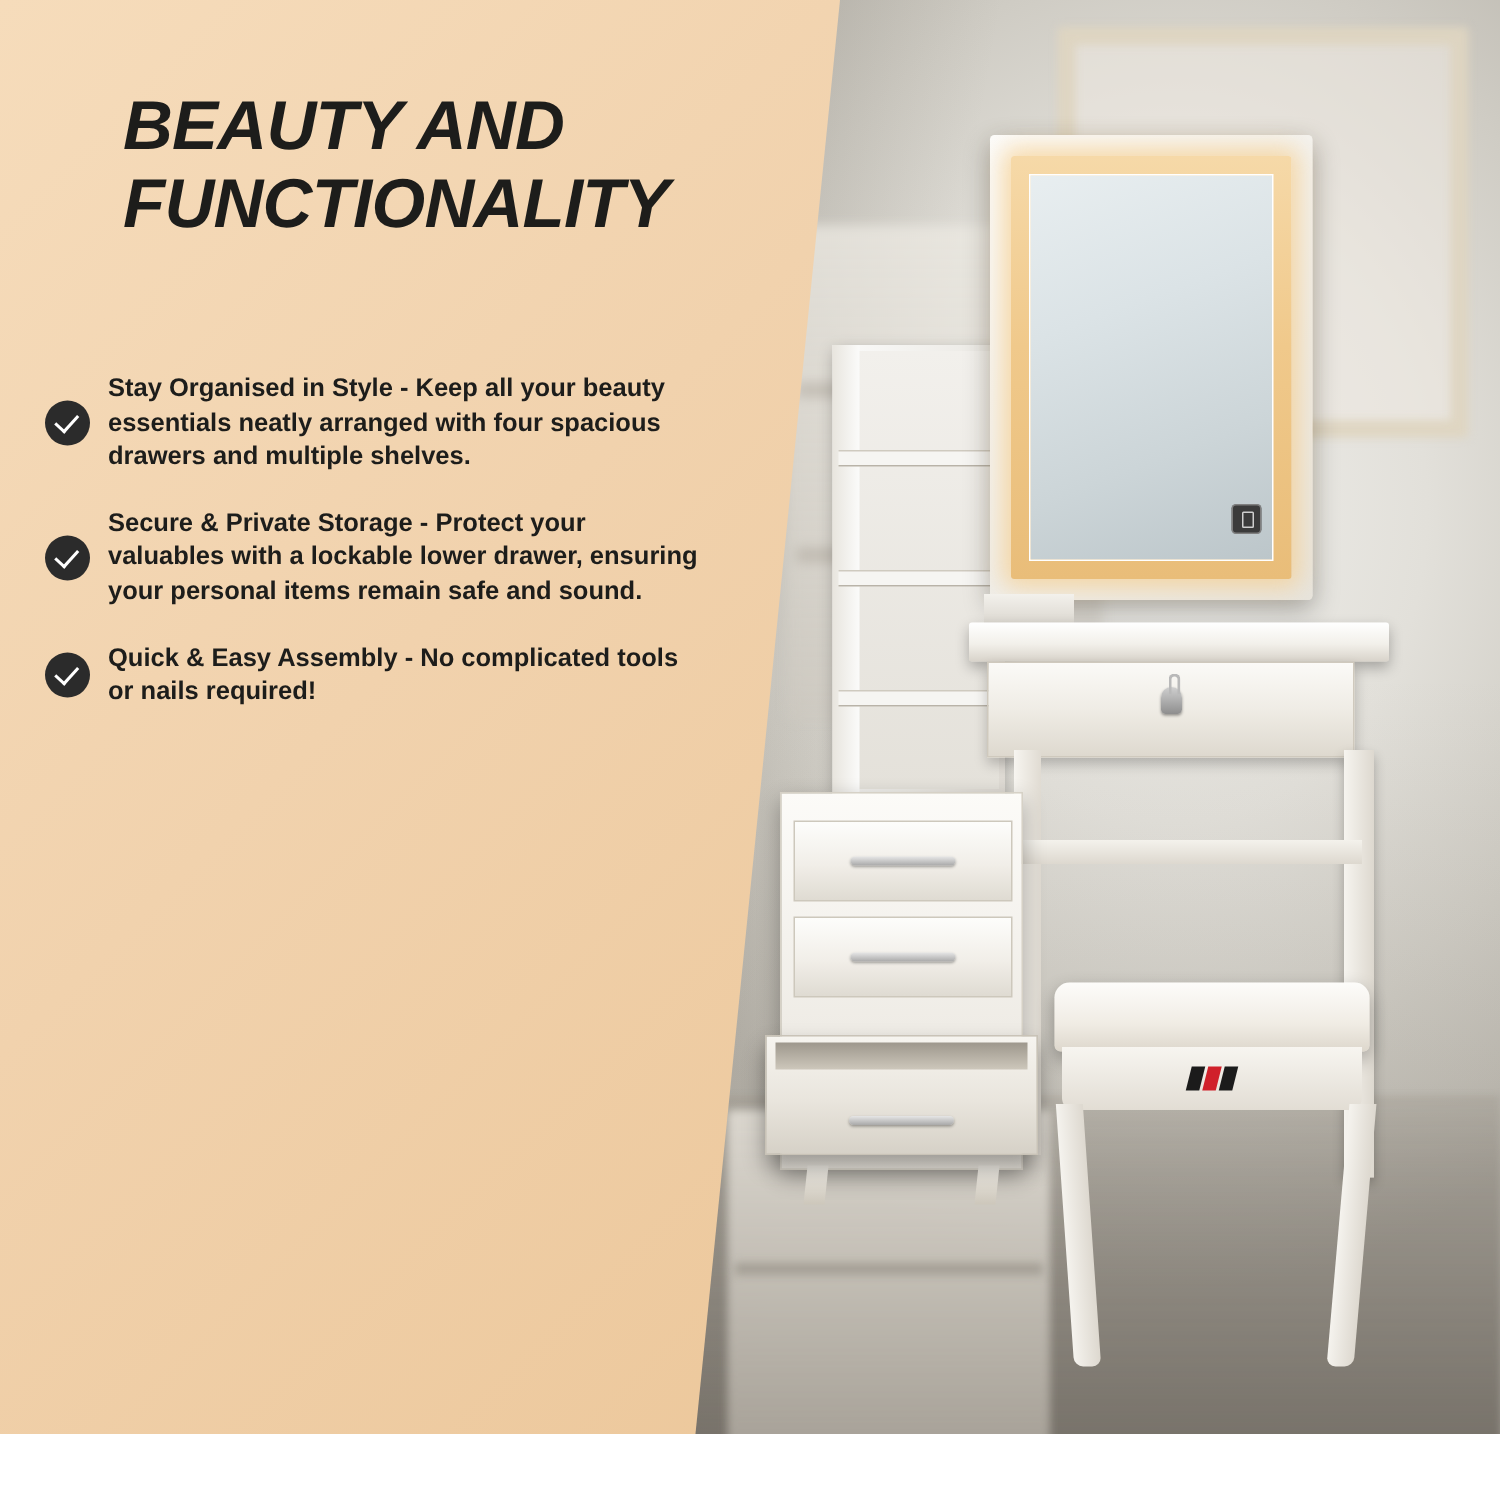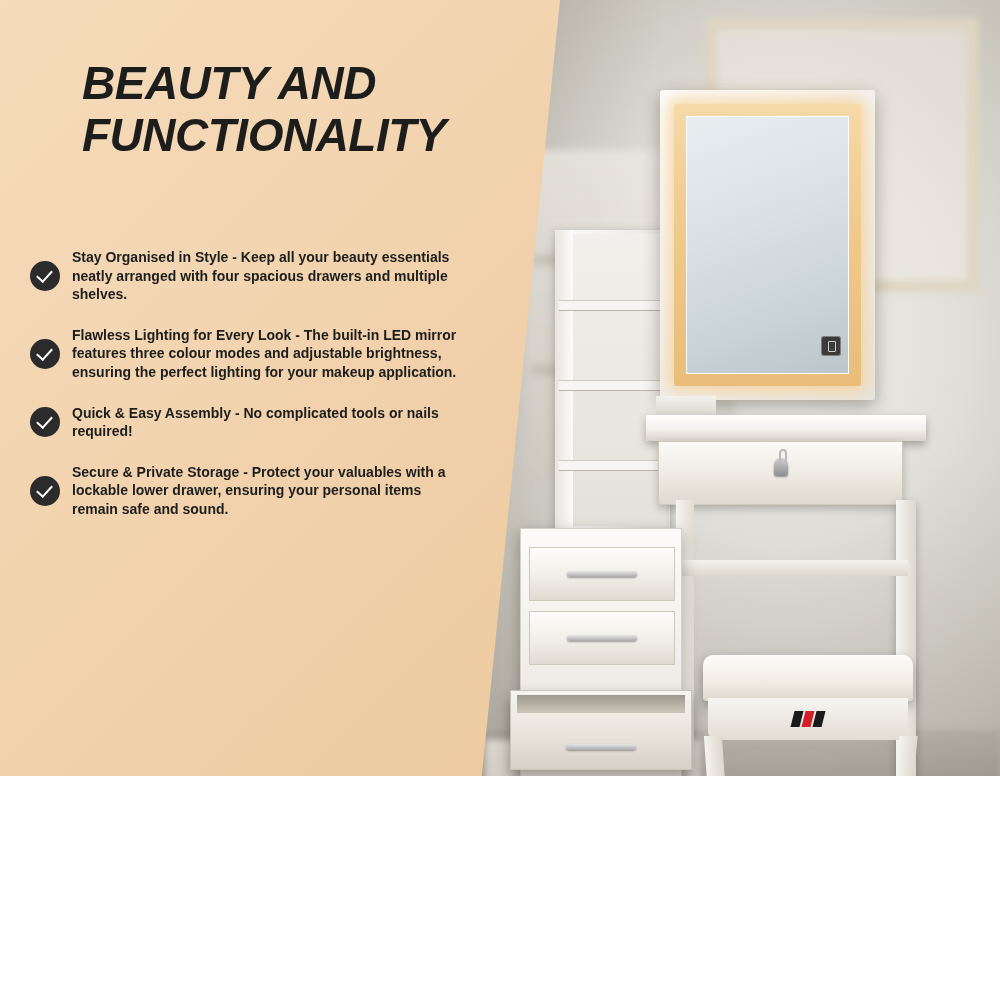--- a/index.html
+++ b/index.html
@@ -9,21 +9,21 @@
   body {
     width: 1000px;
     height: 1000px;
     font-family: "Liberation Sans", sans-serif;
     background: #ffffff;
     overflow: hidden;
   }
   #stage {
     position: relative;
     width: 1000px;
-    height: 776px;
+    height: 956px;
     overflow: hidden;
     background: #f9a8d4;
   }
 
   
   .photo-pane {
     position: absolute;
     left: 430px;
     top: 0;
     width: 570px;
@@ -294,21 +294,21 @@
   .check::after {
     content: "";
     position: absolute;
     left: 10px; top: 6px;
     width: 7px; height: 13px;
     border: solid #ffffff;
     border-width: 0 2.5px 2.5px 0;
     transform: rotate(42deg);
   }
   .bullet-text {
-    font-size: 14px;
+    font-size: 17px;
     line-height: 1.33;
     color: #1d1d1b;
     font-weight: bold;
   }
 </style>
 </head>
 <body>
 
 <div id="stage">
 
@@ -375,31 +375,27 @@
 
   <div class="headline">BEAUTY AND FUNCTIONALITY</div>
 
   <div class="bullets">
 
     <div class="bullet">
       <div class="check"></div>
       <div class="bullet-text">Stay Organised in Style - Keep all your beauty essentials neatly arranged with four spacious drawers and multiple shelves.</div>
     </div>
 
+
     <div class="bullet">
       <div class="check"></div>
-      <div class="bullet-text">Flawless Lighting for Every Look - The built-in LED mirror features three colour modes and adjustable brightness, ensuring the perfect lighting for your makeup application.</div>
+      <div class="bullet-text">Secure &amp; Private Storage - Protect your valuables with a lockable lower drawer, ensuring your personal items remain safe and sound.</div>
     </div>
 
     <div class="bullet">
       <div class="check"></div>
       <div class="bullet-text">Quick &amp; Easy Assembly - No complicated tools or nails required!</div>
     </div>
 
-    <div class="bullet">
-      <div class="check"></div>
-      <div class="bullet-text">Secure &amp; Private Storage - Protect your valuables with a lockable lower drawer, ensuring your personal items remain safe and sound.</div>
-    </div>
-
 
   </div>
 
 </div>
 
 </body></html>

